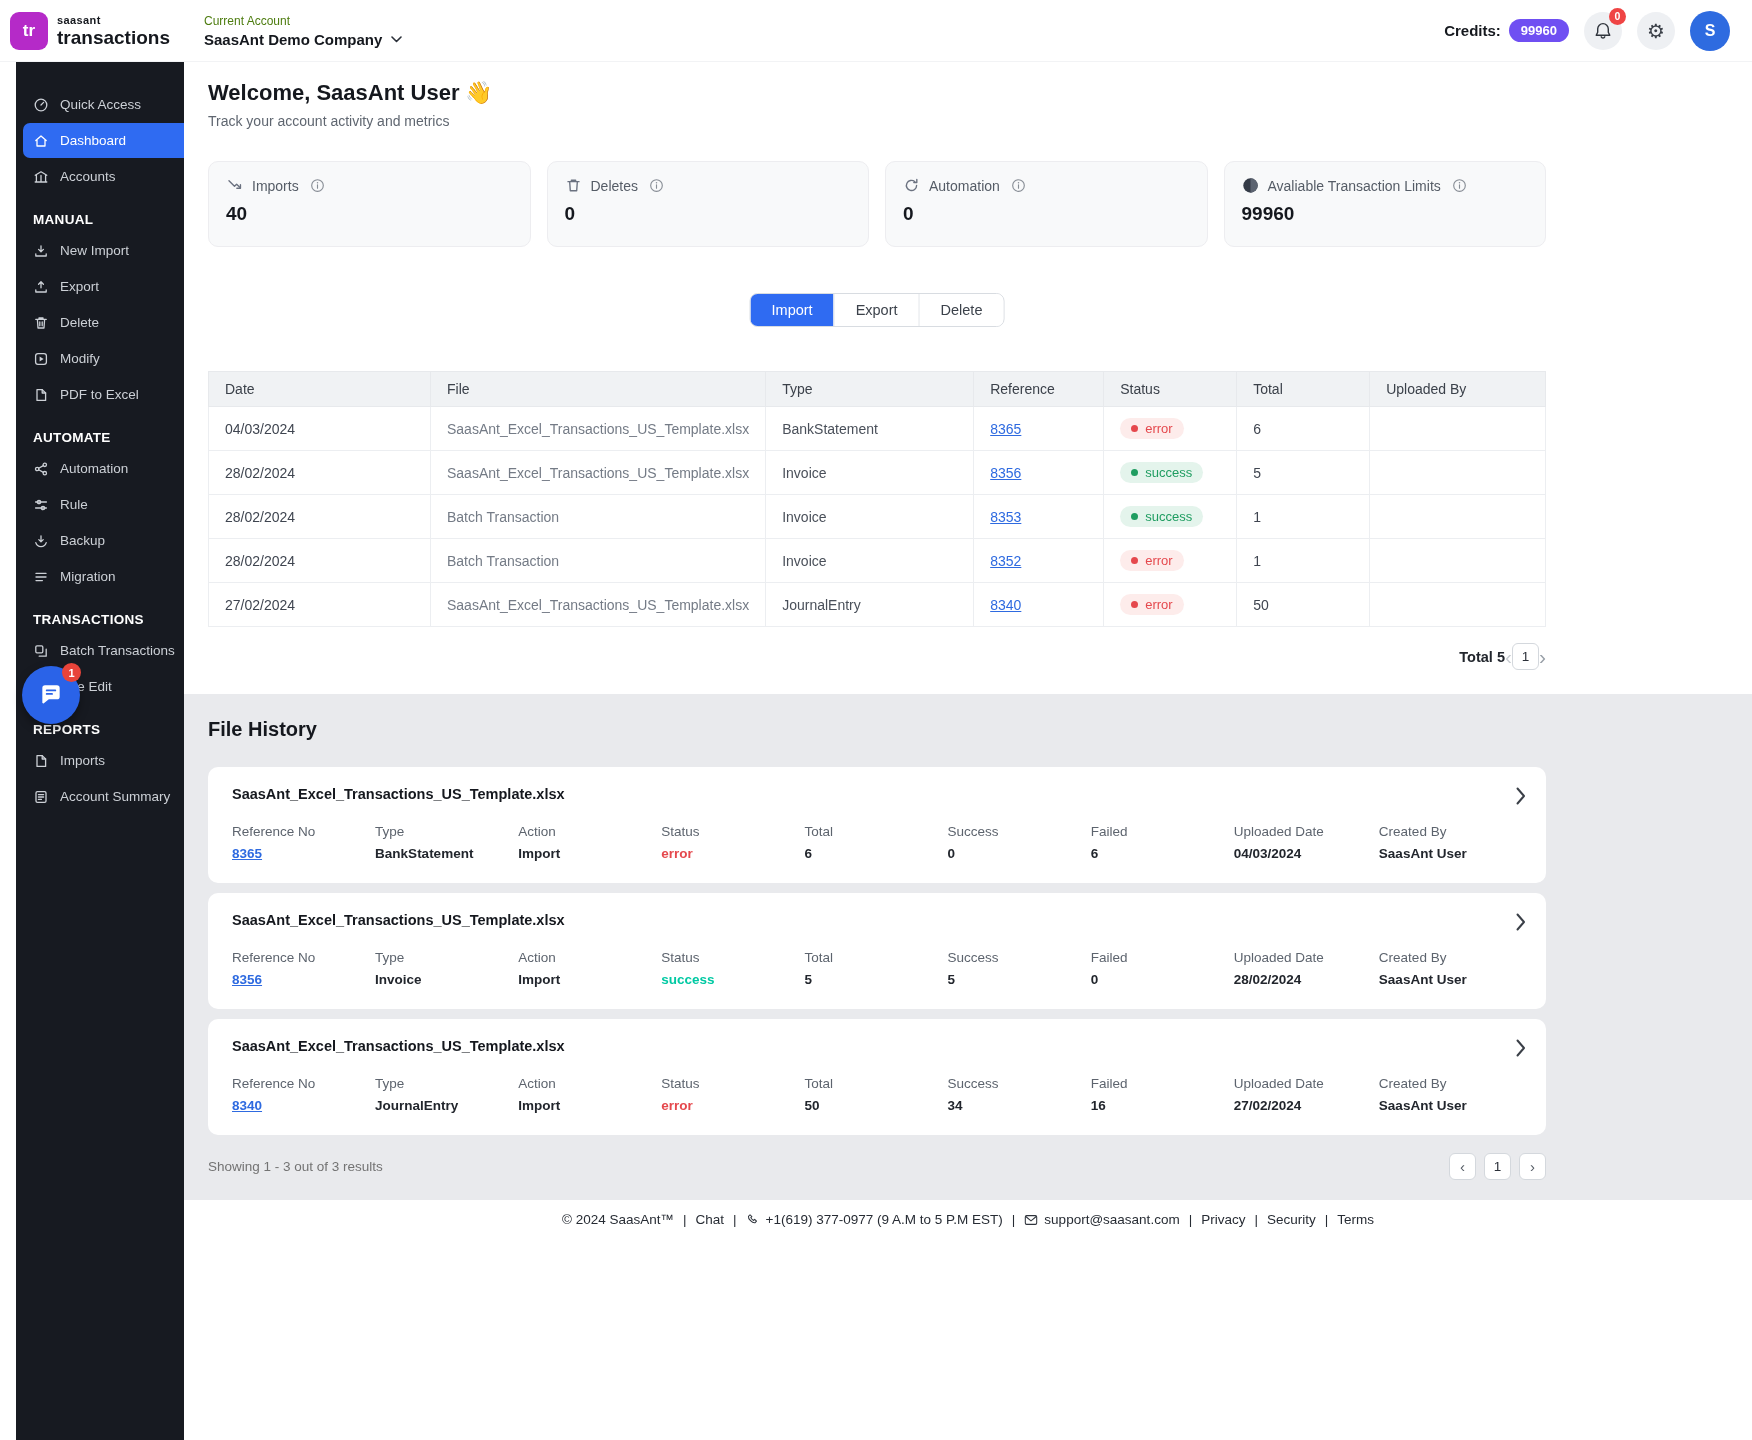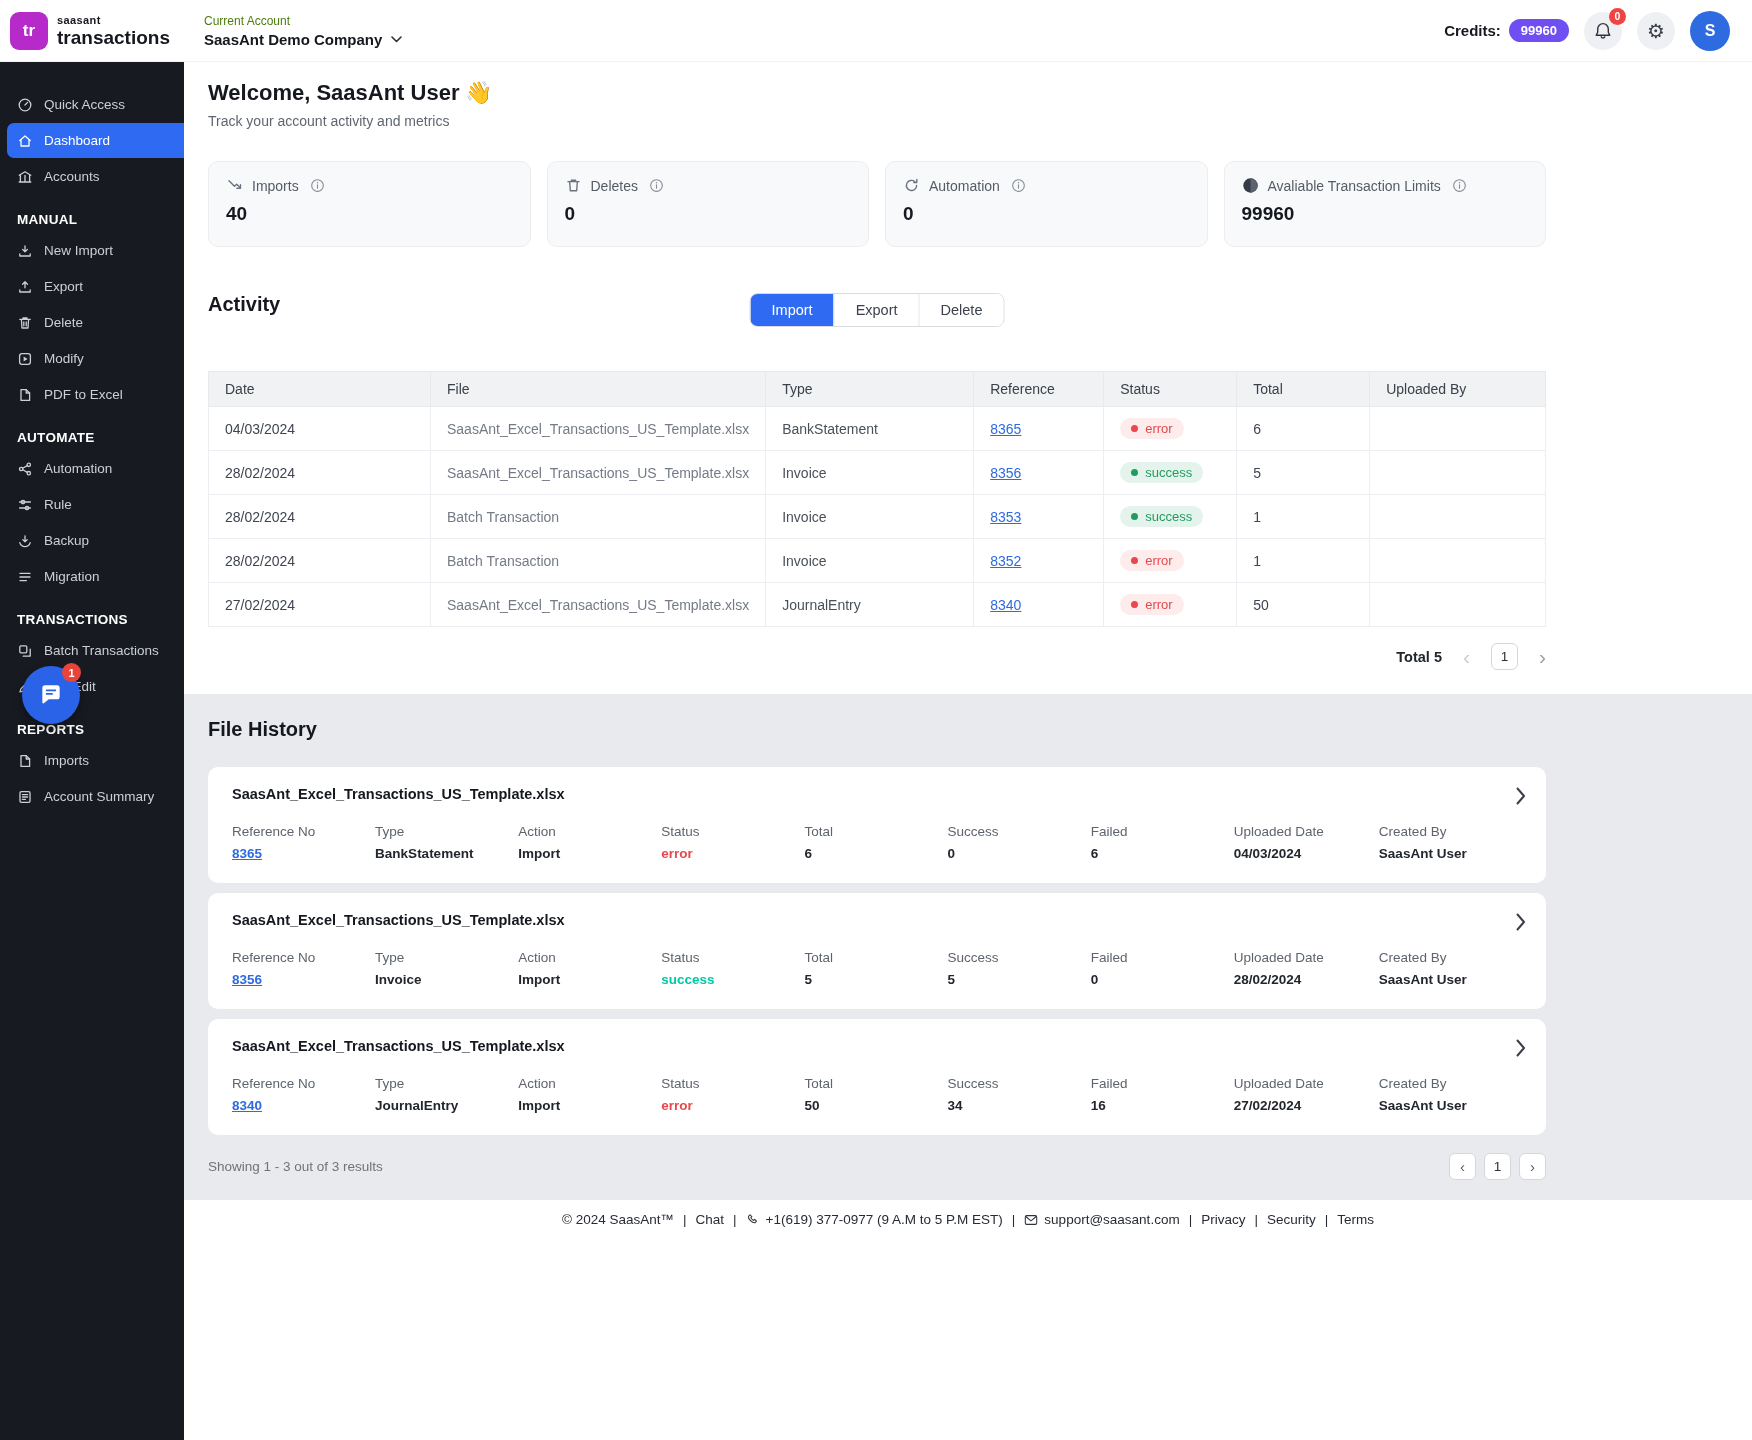--- a/index.html
+++ b/index.html
@@ -22,21 +22,21 @@
   .topbar-right{margin-left:auto;display:flex;align-items:center;gap:15px;padding-right:22px}
   .credits{display:flex;align-items:center;gap:8px}
   .credits-label{font-size:15px;font-weight:bold}
   .credits-pill{background:#6f4ff2;color:#fff;font-size:13px;font-weight:bold;border-radius:999px;padding:4px 12px}
   .icon-btn{position:relative;width:38px;height:38px;border-radius:50%;background:#eef0f3;display:flex;align-items:center;justify-content:center;cursor:pointer}
   .nbadge{position:absolute;top:-4px;right:-4px;min-width:17px;height:17px;border-radius:999px;background:#ef4444;color:#fff;font-size:10.5px;font-weight:bold;display:flex;align-items:center;justify-content:center;padding:0 4px}
   .gear-glyph{font-size:20px;color:#3a3f47;line-height:1}
   .avatar{width:40px;height:40px;border-radius:50%;background:#2e6be0;color:#fff;font-size:16px;font-weight:bold;display:flex;align-items:center;justify-content:center;cursor:pointer}
 
   
-  .sidebar{position:absolute;top:62px;left:0;bottom:0;width:212px;background:#171a21;color:#ccd0d6;font-size:13.5px;padding-top:24px}
+  .sidebar{position:absolute;top:62px;left:16px;bottom:0;width:212px;background:#171a21;color:#ccd0d6;font-size:13.5px;padding-top:24px}
   .side-item{display:flex;align-items:center;gap:11px;height:35px;margin:1px 7px;padding:0 10px;border-radius:7px;cursor:pointer;white-space:nowrap}
   .side-item.active{background:#2f6bf2;color:#fff}
   .sicon{flex:0 0 16px;display:flex}
   .sicon svg{width:16px;height:16px}
   .side-section{margin:18px 17px 6px;font-size:13.5px;font-weight:bold;color:#fff;letter-spacing:.3px}
 
   
   .chat-fab{position:absolute;left:22px;top:666px;width:58px;height:58px;border-radius:50%;background:#2a63e8;display:flex;align-items:center;justify-content:center;z-index:60;cursor:pointer;box-shadow:0 4px 10px rgba(0,0,0,.35)}
   .chat-badge{position:absolute;top:-3px;right:-1px;width:19px;height:19px;border-radius:50%;background:#e8443a;color:#fff;font-size:11px;font-weight:bold;display:flex;align-items:center;justify-content:center}
 
@@ -68,21 +68,21 @@
   .atable th{background:#f0f2f4;text-align:left;font-weight:500;color:#3b414a;padding:9px 16px;border:1px solid #e7e9ec}
   .atable td{padding:11px 16px;border:1px solid #eceef1;color:#3f4550}
   td.c-file{color:#747b86}
   td.c-type{color:#4a505a}
   .ref-link{color:#2e6ae0;text-decoration:underline}
   .pill{display:inline-flex;align-items:center;gap:7px;padding:3px 11px;border-radius:999px;font-size:13px}
   .pill .dot{width:7px;height:7px;border-radius:50%;background:currentColor}
   .pill[data-status="error"]{background:#fdeceb;color:#e5484d}
   .pill[data-status="success"]{background:#e4f4ec;color:#1f9d61}
 
-  .apager{display:flex;align-items:center;justify-content:flex-end;gap:21px;margin-top:16px;padding-bottom:24px}
+  .apager{display:flex;align-items:center;justify-content:flex-end;gap:0;margin-top:16px;padding-bottom:24px}
   .total-label{font-size:14.5px;font-weight:bold;color:#22262d}
   .pg-arrow{font-size:21px;color:#99a0a8;cursor:pointer;line-height:1}
   .pg-arrow.disabled{color:#c9cdd2}
   .pg-num,.pg-box{width:27px;height:27px;border:1px solid #d4d8dd;border-radius:6px;background:#fff;display:flex;align-items:center;justify-content:center;font-size:13.5px;color:#2b3039;cursor:pointer}
   .pg-box{color:#565d66;font-size:15px}
 
   
   .fh-section{background:#e9eaed;padding:24px 0 20px}
   .fh-title{font-size:20px;font-weight:bold}
   .fh-sub{margin-top:7px;font-size:14px;color:#5f6670}
@@ -391,21 +391,20 @@
                 <path d="M8 7.2v3.6" stroke="#878d95" stroke-width="1.2" stroke-linecap="round"></path>
               </svg>
             </span>
         </div>
         <div class="mvalue">99960</div>
       </div>
     </div>
 
     <div class="activity">
       <div class="activity-head">
-        <h2 class="sec-title">Activity</h2>
         <div class="tab-group">
           <button class="tab active">Import</button>
           <button class="tab">Export</button>
           <button class="tab">Delete</button>
         </div>
       </div>
 
       <table class="atable">
         <colgroup>
           <col style="width:222px">

